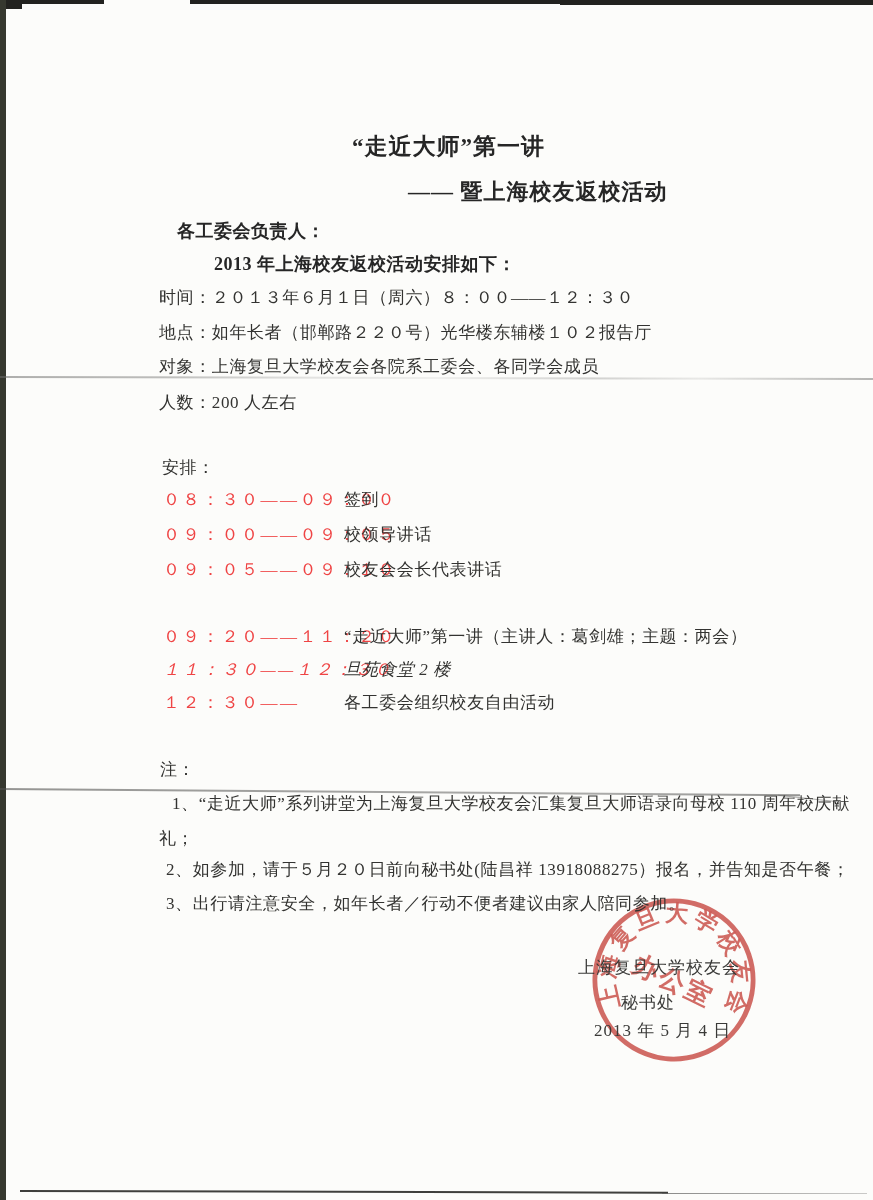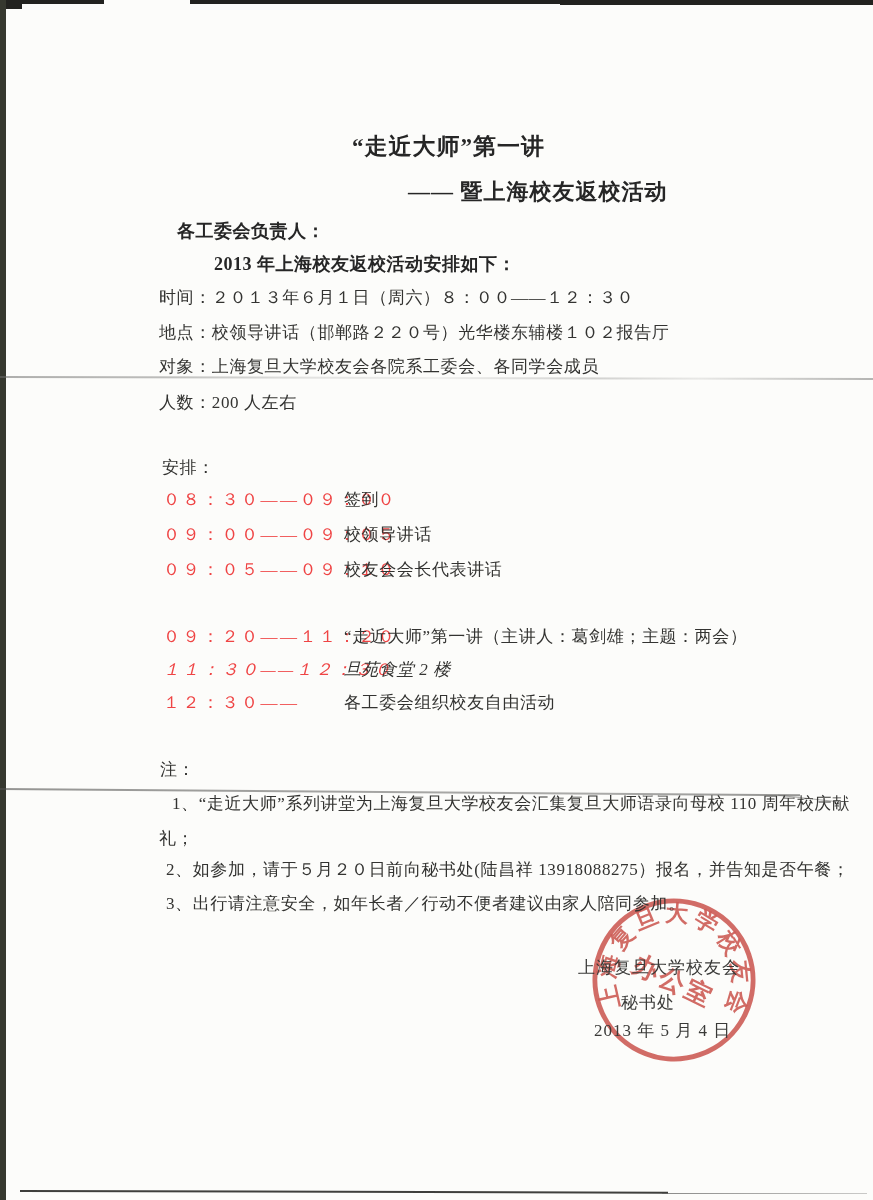--- a/index.html
+++ b/index.html
@@ -88,21 +88,21 @@
 
   <div class="abs text-layer t-title" style="left:352px;top:131px;">“走近大师”第一讲</div>
 
   <div class="abs text-layer t-sub" style="left:408px;top:177px;">—— 暨上海校友返校活动</div>
 
   <div class="abs text-layer t-bold" style="left:159px;top:219px;">各工委会负责人：</div>
 
   <div class="abs text-layer t-bold" style="left:196px;top:252px;">2013 年上海校友返校活动安排如下：</div>
 
   <div class="abs text-layer t-body" style="left:159px;top:286px;">时间：２０１３年６月１日（周六）８：００——１２：３０</div>
-  <div class="abs text-layer t-body" style="left:159px;top:321px;">地点：校领导讲话（邯郸路２２０号）光华楼东辅楼１０２报告厅</div>
+  <div class="abs text-layer t-body" style="left:159px;top:321px;">地点：如年长者（邯郸路２２０号）光华楼东辅楼１０２报告厅</div>
   <div class="abs text-layer t-body" style="left:159px;top:355px;">对象：上海复旦大学校友会各院系工委会、各同学会成员</div>
   <div class="abs text-layer t-body" style="left:159px;top:391px;">人数：200 人左右</div>
 
   <div class="abs text-layer t-body" style="left:162px;top:456px;">安排：</div>
 
   <div class="abs text-layer sched-row" style="left:163px;top:488px;">
     <span class="t-time">０８：３０——０９：００</span>
     <span class="t-body item">签到</span>
   </div>
   <div class="abs text-layer sched-row" style="left:163px;top:523px;">

